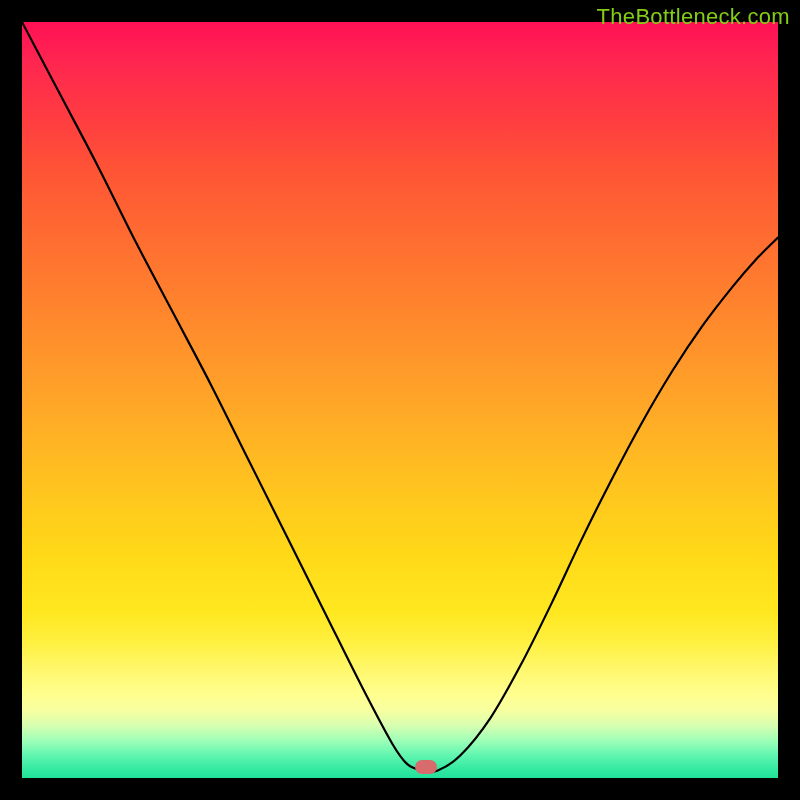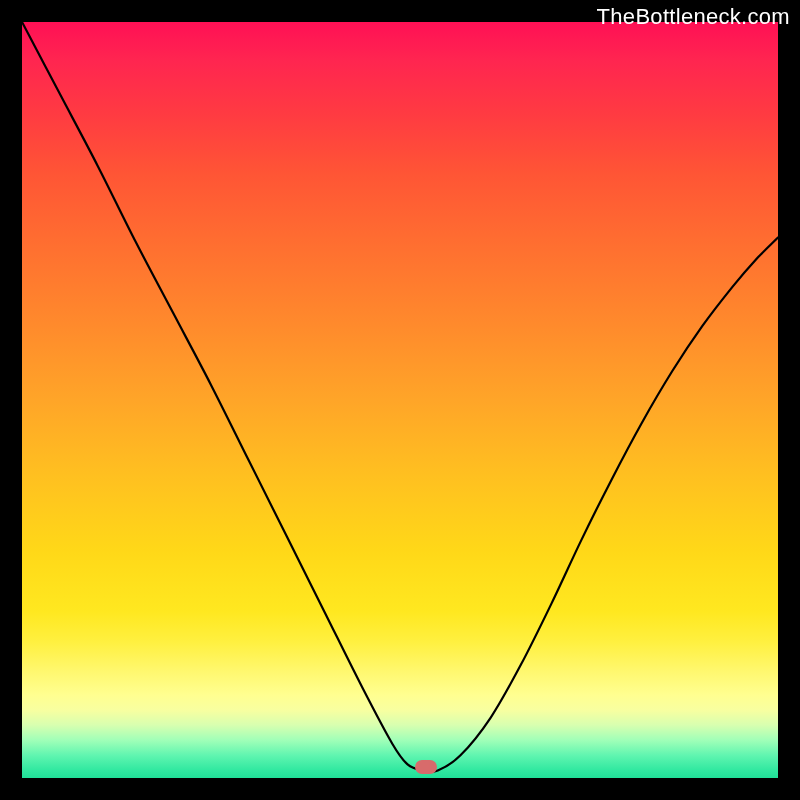--- a/index.html
+++ b/index.html
@@ -8,21 +8,21 @@
     height: 800px;
     background: #000;
     position: relative;
     overflow: hidden;
     font-family: Arial, sans-serif;
   }
   .watermark {
     position: absolute;
     top: 4px;
     right: 10px;
-    color: #ffffff;
+    color: #84cc16;
     font-size: 22px;
     font-weight: 500;
     letter-spacing: 0.3px;
     z-index: 10;
   }
   .plot-area {
     position: absolute;
     left: 22px;
     top: 22px;
     width: 756px;

